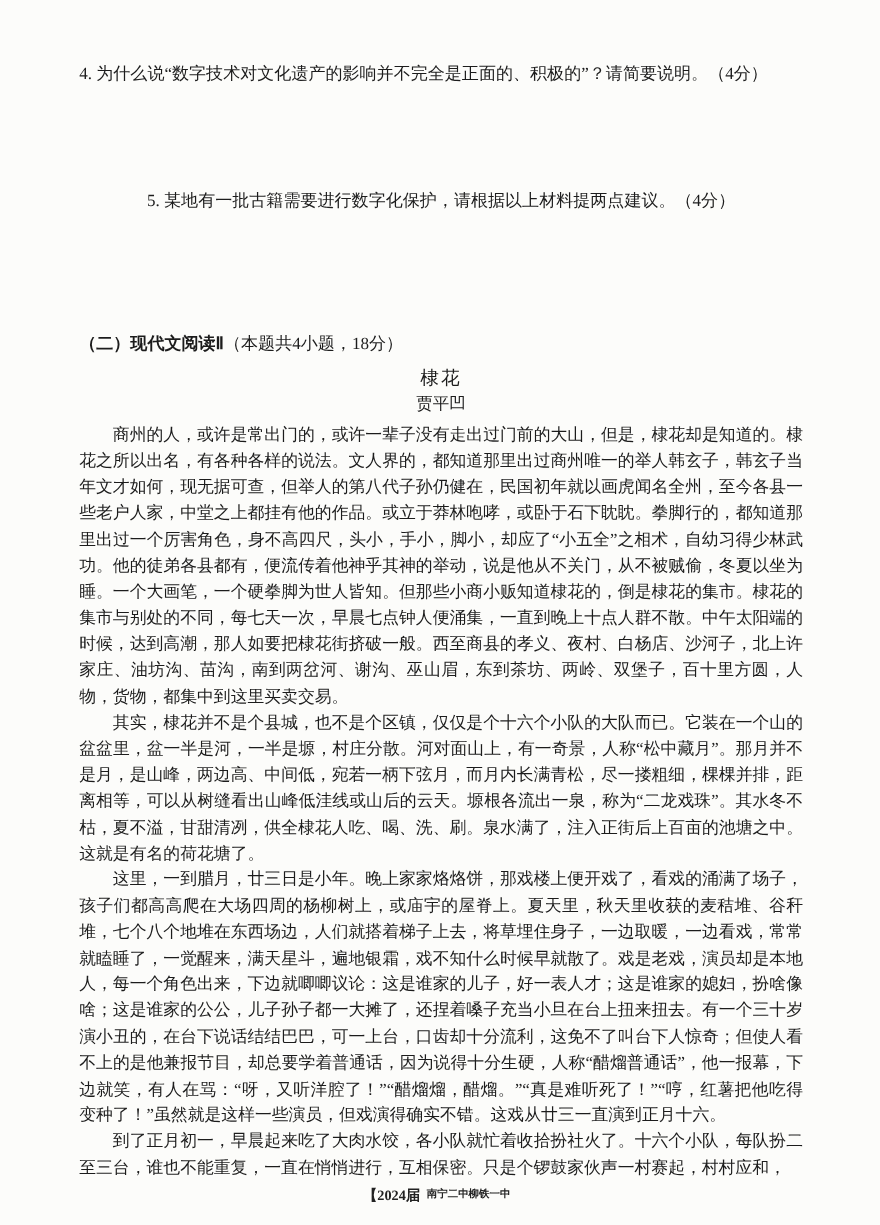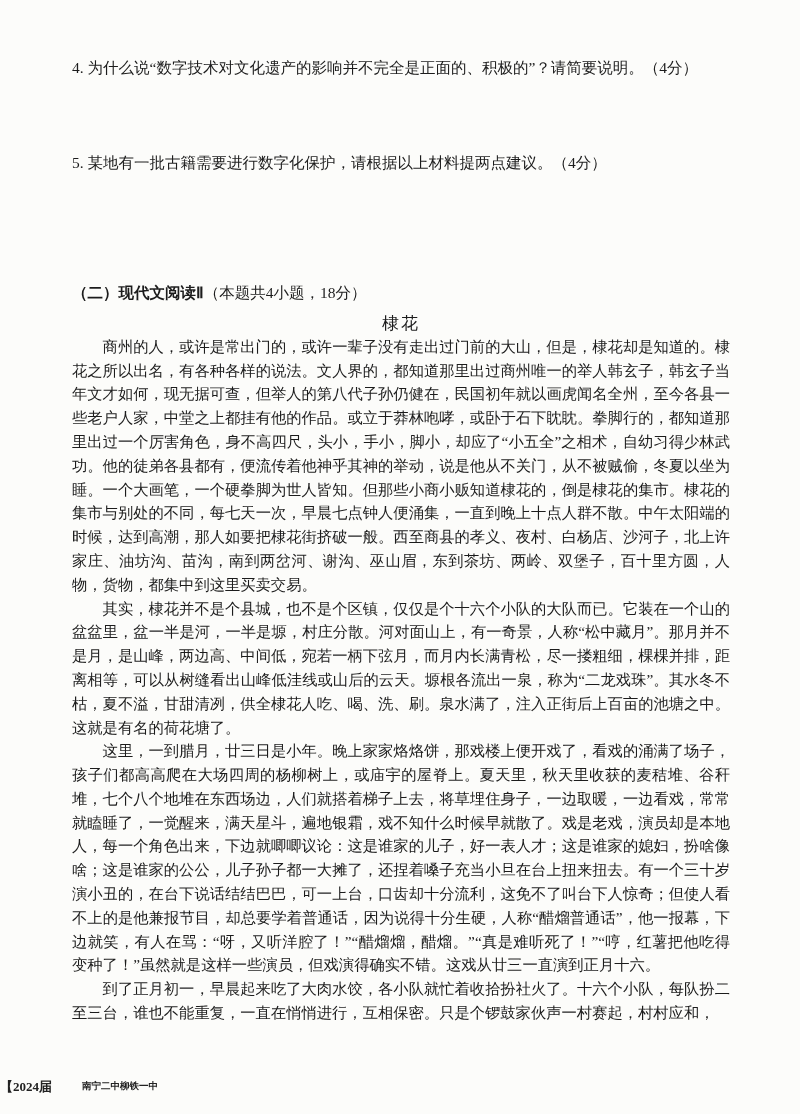--- a/index.html
+++ b/index.html
@@ -20,21 +20,21 @@
     position: relative;
     box-sizing: border-box;
     padding: 50px 70px 0 72px;
     overflow: hidden;
   }
   .q {
     font-size: 15.5px;
     line-height: 1.5;
   }
   .q4 { margin-top: 6px; }
-  .q5 { margin-top: 72px; }
+  .q5 { margin-top: 92px; text-align: center; }
   .section-header {
     margin-top: 106px;
     font-size: 15.5px;
     line-height: 1.5;
   }
   .section-header .bold { font-weight: bold; }
   .intro {
     text-indent: 2em;
     font-size: 15.5px;
     line-height: 1.5;
@@ -60,25 +60,25 @@
     font-size: 15.3px;
     line-height: 23.8px;
     word-break: break-all;
   }
   .footer {
     position: absolute;
     bottom: 18px;
     left: 0;
     width: 100%;
     display: flex;
+    justify-content: center;
     align-items: center;
     font-size: 13px;
     font-weight: bold;
     color: #222;
-    gap: 24px;
   }
   .footer .seg { white-space: pre; }
   .school-stack {
     display: inline-flex;
     font-size: 9.5px;
     line-height: 1.25;
     margin: 0 6px;
     text-align: center;
     font-weight: bold;
   }
@@ -92,20 +92,21 @@
 
   <div class="q q5">5. 某地有一批古籍需要进行数字化保护，请根据以上材料提两点建议。（4分）</div>
 
   <div class="section-header">
     <span class="bold">（二）现代文阅读Ⅱ</span><span>（本题共4小题，18分）</span>
   </div>
 
 
   <div class="title">棣花</div>
 
+  <div class="author">贾平凹</div>
 
   <div class="body-text">
     <p>商州的人，或许是常出门的，或许一辈子没有走出过门前的大山，但是，棣花却是知道的。棣花之所以出名，有各种各样的说法。文人界的，都知道那里出过商州唯一的举人韩玄子，韩玄子当年文才如何，现无据可查，但举人的第八代子孙仍健在，民国初年就以画虎闻名全州，至今各县一些老户人家，中堂之上都挂有他的作品。或立于莽林咆哮，或卧于石下眈眈。拳脚行的，都知道那里出过一个厉害角色，身不高四尺，头小，手小，脚小，却应了“小五全”之相术，自幼习得少林武功。他的徒弟各县都有，便流传着他神乎其神的举动，说是他从不关门，从不被贼偷，冬夏以坐为睡。一个大画笔，一个硬拳脚为世人皆知。但那些小商小贩知道棣花的，倒是棣花的集市。棣花的集市与别处的不同，每七天一次，早晨七点钟人便涌集，一直到晚上十点人群不散。中午太阳端的时候，达到高潮，那人如要把棣花街挤破一般。西至商县的孝义、夜村、白杨店、沙河子，北上许家庄、油坊沟、苗沟，南到两岔河、谢沟、巫山眉，东到茶坊、两岭、双堡子，百十里方圆，人物，货物，都集中到这里买卖交易。</p>
     <p>其实，棣花并不是个县城，也不是个区镇，仅仅是个十六个小队的大队而已。它装在一个山的盆盆里，盆一半是河，一半是塬，村庄分散。河对面山上，有一奇景，人称“松中藏月”。那月并不是月，是山峰，两边高、中间低，宛若一柄下弦月，而月内长满青松，尽一搂粗细，棵棵并排，距离相等，可以从树缝看出山峰低洼线或山后的云天。塬根各流出一泉，称为“二龙戏珠”。其水冬不枯，夏不溢，甘甜清冽，供全棣花人吃、喝、洗、刷。泉水满了，注入正街后上百亩的池塘之中。这就是有名的荷花塘了。</p>
     <p>这里，一到腊月，廿三日是小年。晚上家家烙烙饼，那戏楼上便开戏了，看戏的涌满了场子，孩子们都高高爬在大场四周的杨柳树上，或庙宇的屋脊上。夏天里，秋天里收获的麦秸堆、谷秆堆，七个八个地堆在东西场边，人们就搭着梯子上去，将草埋住身子，一边取暖，一边看戏，常常就瞌睡了，一觉醒来，满天星斗，遍地银霜，戏不知什么时候早就散了。戏是老戏，演员却是本地人，每一个角色出来，下边就唧唧议论：这是谁家的儿子，好一表人才；这是谁家的媳妇，扮啥像啥；这是谁家的公公，儿子孙子都一大摊了，还捏着嗓子充当小旦在台上扭来扭去。有一个三十岁演小丑的，在台下说话结结巴巴，可一上台，口齿却十分流利，这免不了叫台下人惊奇；但使人看不上的是他兼报节目，却总要学着普通话，因为说得十分生硬，人称“醋熘普通话”，他一报幕，下边就笑，有人在骂：“呀，又听洋腔了！”“醋熘熘，醋熘。”“真是难听死了！”“哼，红薯把他吃得变种了！”虽然就是这样一些演员，但戏演得确实不错。这戏从廿三一直演到正月十六。</p>
     <p>到了正月初一，早晨起来吃了大肉水饺，各小队就忙着收拾扮社火了。十六个小队，每队扮二至三台，谁也不能重复，一直在悄悄进行，互相保密。只是个锣鼓家伙声一村赛起，村村应和，</p>
   </div>
 
   <div class="footer">
     <span class="seg">【2024届</span>

